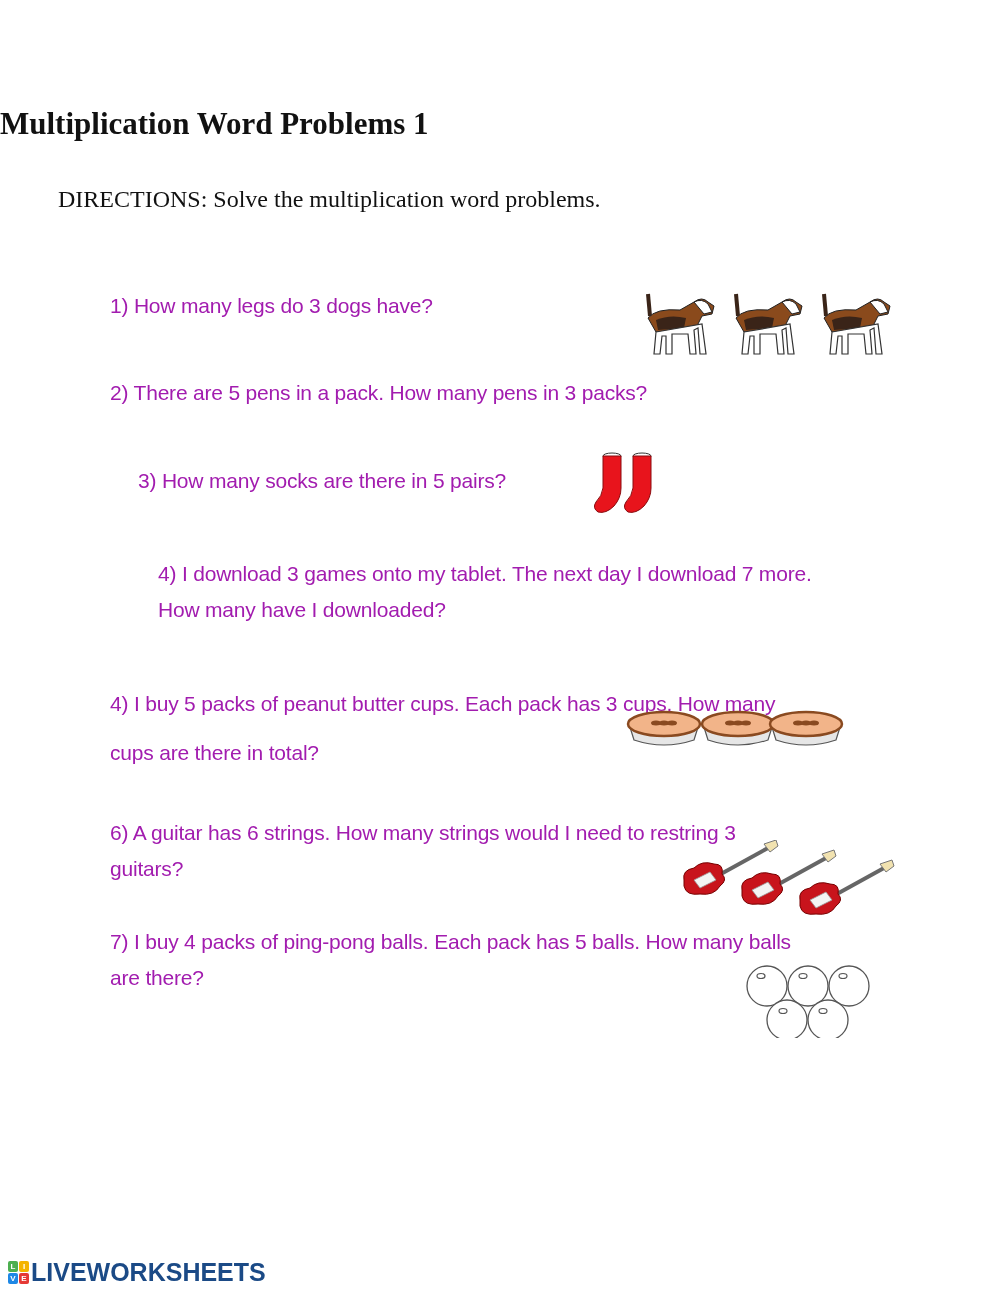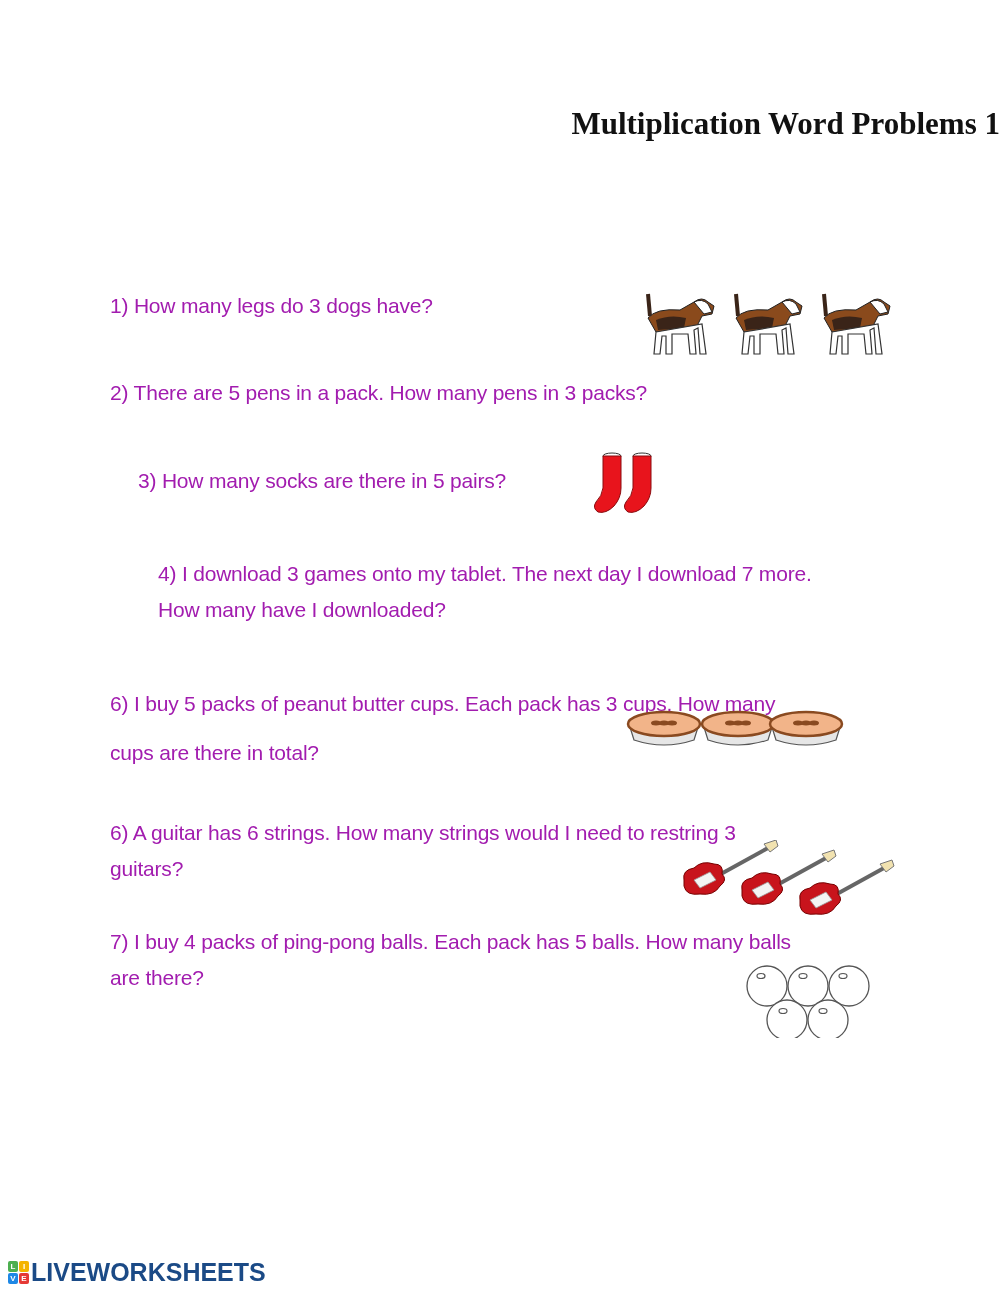--- a/index.html
+++ b/index.html
@@ -1,18 +1,18 @@
 <!DOCTYPE html>
 <html><head>
   <meta charset="utf-8">
   <style>
     html, body { margin: 0; padding: 0; background: #ffffff; }
     body { width: 1000px; height: 1291px; position: relative; overflow: hidden; color: #111; }
     .title {
-      position: absolute; left: 0; width: 1000px; top: 106px; text-align: right;
+      position: absolute; left: 0; width: 1000px; top: 106px; text-align: left;
       font-family: "Liberation Serif", serif; font-weight: bold; font-size: 31px; color: #111;
     }
     .directions {
       position: absolute; left: 58px; top: 184px;
       font-family: "Liberation Serif", serif; font-size: 24px; line-height: 30px; color: #111;
     }
     .q {
       position: absolute; left: 110px;
       font-family: "Liberation Sans", sans-serif; font-size: 21px; color: #a21caf;
       letter-spacing: -0.2px;
@@ -31,20 +31,21 @@
       font-family: "Liberation Sans", sans-serif; font-weight: bold; font-size: 25px;
       color: #1b4a86; letter-spacing: 0px;
     }
   </style>
 </head>
 <body>
 
 <div class="title">Multiplication Word Problems 1</div>
 
 <div class="directions">
+  <div>DIRECTIONS: Solve the multiplication word problems.</div>
 </div>
 
 <div class="q" style="top:294px;">
   <span class="line">1) How many legs do 3 dogs have?</span>
 </div>
 <div class="illus" style="left:636px; top:288px;">
   <svg width="260" height="72" viewBox="0 0 260 72">
     <g id="dog">
       <path d="M12 6 L14 28" stroke="#3a2418" stroke-width="4" fill="none"></path>
       <path d="M12 30 Q20 20 44 22 L58 14 Q66 8 72 14 L78 18 L76 26 L66 28 L62 36 L58 42 L20 44 Z" fill="#8a4a1c" stroke="#222" stroke-width="1"></path>
@@ -73,21 +74,21 @@
     <use href="#sock" x="30"></use>
   </svg>
 </div>
 
 <div class="q" style="top:556px; line-height:36px;margin-left:48px;">
   <span class="line">4) I download 3 games onto my tablet. The next day I download 7 more.</span>
   <span class="line">How many have I downloaded?</span>
 </div>
 
 <div class="q" style="top:679px; line-height:49px;">
-  <span class="line">6) I buy 5 packs of peanut butter cups. Each pack has 3 cups. How many</span>
+  <span class="line">4) I buy 5 packs of peanut butter cups. Each pack has 3 cups. How many</span>
   <span class="line">cups are there in total?</span>
 </div>
 <div class="illus" style="left:626px; top:710px;">
   <svg width="240" height="40" viewBox="0 0 240 40">
     <g id="cup">
       <path d="M3 14 L8 30 Q38 40 68 30 L73 14 Z" fill="#e6e6e6" stroke="#555" stroke-width="1.2"></path>
       <ellipse cx="38" cy="14" rx="36" ry="12" fill="#f2b489" stroke="#8a4a20" stroke-width="2.5"></ellipse>
       <ellipse cx="30" cy="13" rx="5" ry="2.5" fill="#8a4a20"></ellipse>
       <ellipse cx="38" cy="13" rx="5" ry="2.5" fill="#8a4a20"></ellipse>
       <ellipse cx="46" cy="13" rx="5" ry="2.5" fill="#8a4a20"></ellipse>

